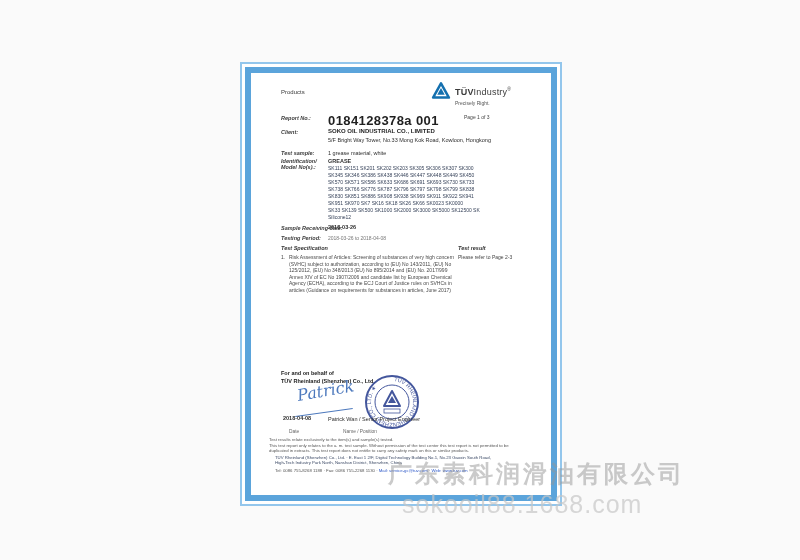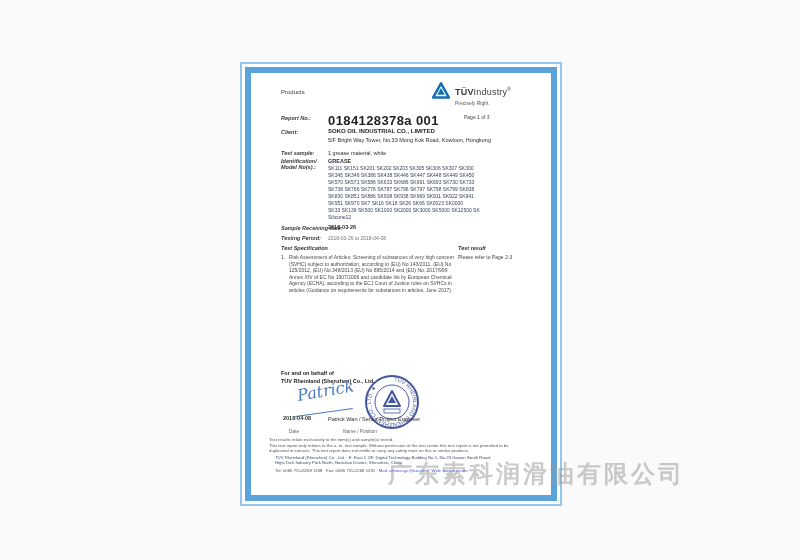--- a/index.html
+++ b/index.html
@@ -148,14 +148,15 @@
           <span class="link">Mail: service-gc@tuv.com</span>
           <span>·</span>
           <span class="link">Web: www.tuv.com</span>
         </div>
 
       </div>
     </div>
   </div>
 
   <div class="wm-cn" style="left:388px;top:458px;">广东索科润滑油有限公司</div>
+  <div class="wm-url" style="left:402px;top:490px;">sokooil88.1688.com</div>
 
 </div>
 
 </body></html>

